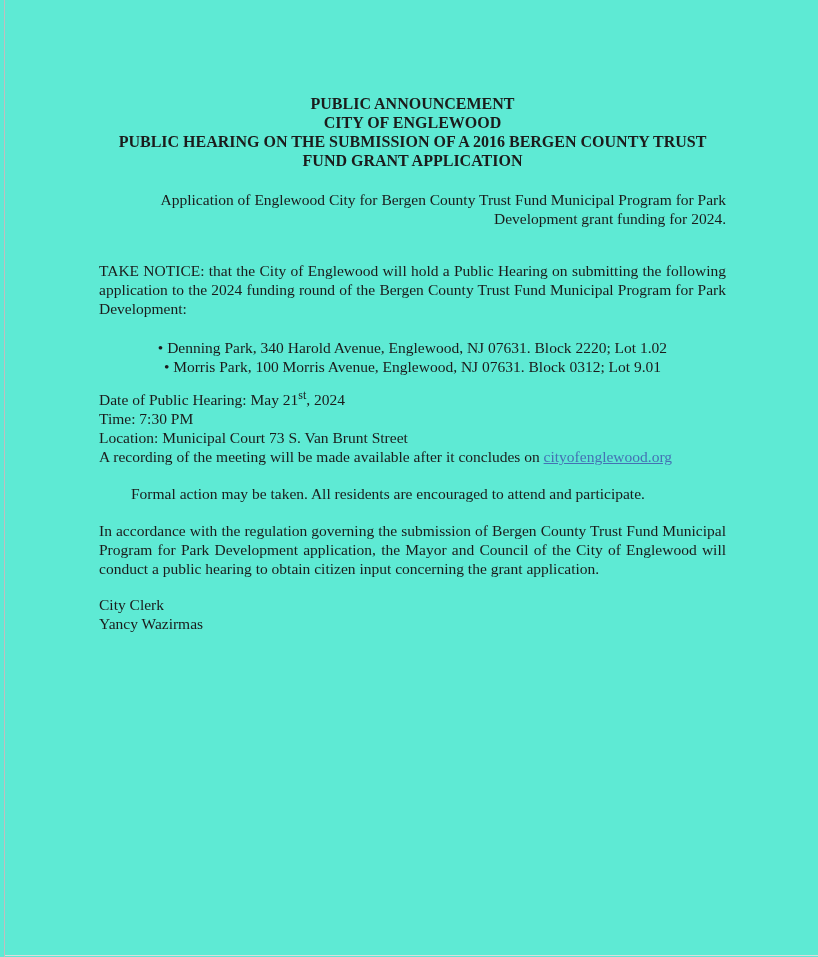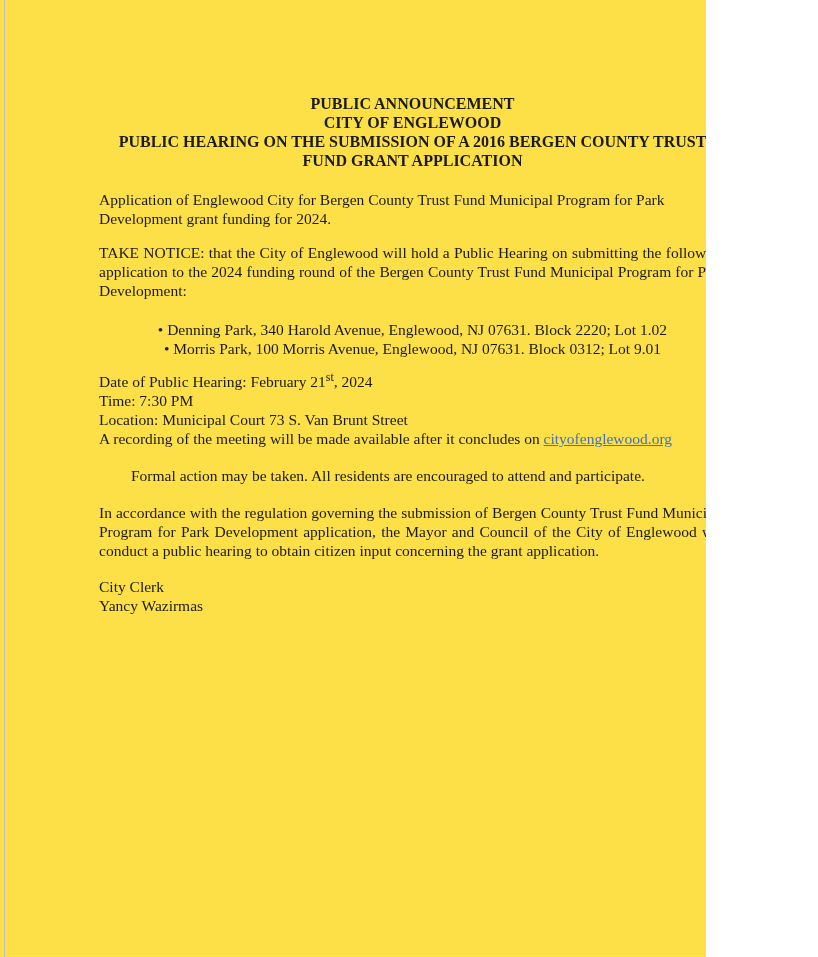--- a/index.html
+++ b/index.html
@@ -2,23 +2,23 @@
 <html><head>
 <meta charset="utf-8">
 <style>
   html, body {
     margin: 0;
     padding: 0;
     background: #ffffff;
   }
   .page {
     position: relative;
-    width: 706px;
+    width: 818px;
     height: 957px;
-    background: #fde047;
+    background: #5eead4;
     overflow: hidden;
     font-family: "Liberation Serif", "DejaVu Serif", serif;
     color: #1b1b1b;
   }
   .page-edge-left {
     position: absolute;
     left: 4px;
     top: 0;
     width: 1px;
     height: 957px;
@@ -40,22 +40,22 @@
     font-size: 15.5px;
     line-height: 19px;
   }
   .title-block {
     text-align: center;
     font-weight: bold;
     font-size: 16px;
     margin-bottom: 20px;
   }
   .intro {
-    text-align: left;
-    margin-bottom: 15px;
+    text-align: right;
+    margin-bottom: 33px;
   }
   .para-justify {
     text-align: justify;
   }
   .notice { margin-bottom: 20px; }
   .bullet-list { margin-bottom: 14px; }
   .bullet-line { text-align: center; }
   .purpose { margin-bottom: 15px; }
   .details-block { margin-bottom: 18px; }
   .formal { margin-bottom: 18px; margin-left: 32px; }
@@ -91,21 +91,21 @@
 
     <div class="para-justify notice">TAKE NOTICE: that the City of Englewood will hold a Public Hearing on submitting the following application to the 2024 funding round of the Bergen County Trust Fund Municipal Program for Park Development:</div>
 
     <div class="bullet-list">
       <div class="bullet-line">• Denning Park, 340 Harold Avenue, Englewood, NJ 07631. Block 2220; Lot 1.02</div>
       <div class="bullet-line">• Morris Park, 100 Morris Avenue, Englewood, NJ 07631. Block 0312; Lot 9.01</div>
     </div>
 
 
     <div class="details-block">
-      <div><span>Date of Public Hearing: February 21</span><span class="sup">st</span><span>, 2024</span></div>
+      <div><span>Date of Public Hearing: May 21</span><span class="sup">st</span><span>, 2024</span></div>
       <div>Time: 7:30 PM</div>
       <div>Location: Municipal Court 73 S. Van Brunt Street</div>
       <div><span>A recording of the meeting will be made available after it concludes on </span><a class="doc-link">cityofenglewood.org</a></div>
     </div>
 
     <div class="formal">Formal action may be taken. All residents are encouraged to attend and participate.</div>
 
     <div class="para-justify accordance">In accordance with the regulation governing the submission of Bergen County Trust Fund Municipal Program for Park Development application, the Mayor and Council of the City of Englewood will conduct a public hearing to obtain citizen input concerning the grant application.</div>
 
     <div>

